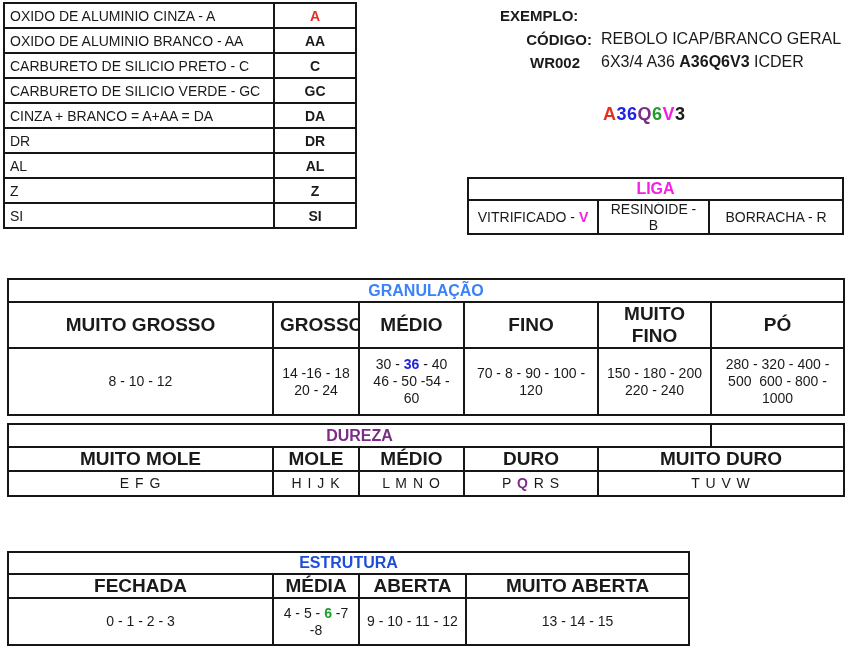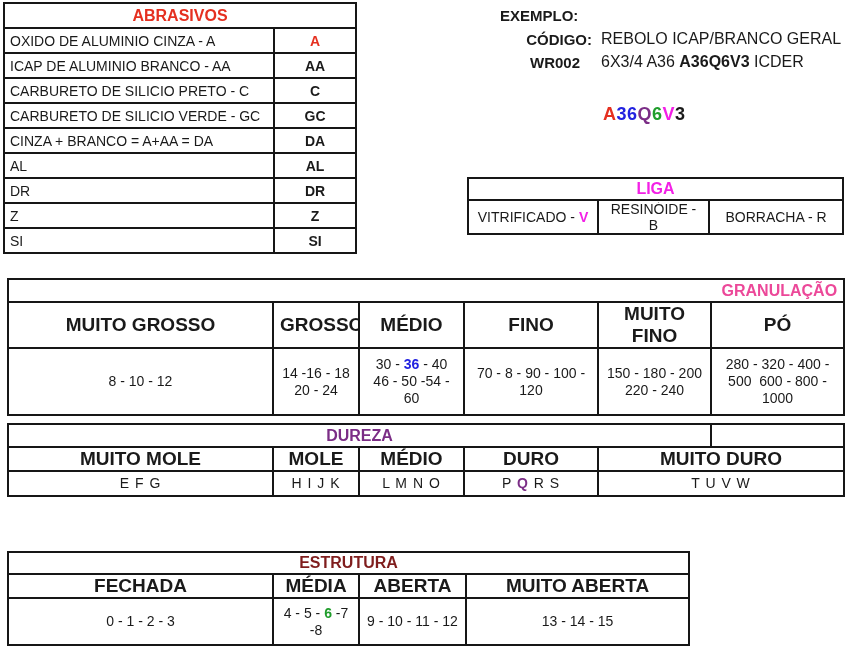--- a/index.html
+++ b/index.html
@@ -57,50 +57,47 @@
 <body>
 
 <div id="page">
 
   <table id="abrasivos">
     <colgroup>
         <col style="width:270px">
         <col style="width:82px">
       </colgroup>
     <tbody>
-        <tr>
-          <th class="t-title" colspan="2" style="color: rgb(229, 48, 32);">ABRASIVOS</th>
-        </tr>
     <tr>
           <td class="lbl">OXIDO DE ALUMINIO CINZA - A</td>
           <td class="code" style="color: rgb(229, 48, 32);">A</td>
         </tr>
     <tr>
-          <td class="lbl">ICAP DE ALUMINIO BRANCO - AA</td>
+          <td class="lbl">OXIDO DE ALUMINIO BRANCO - AA</td>
           <td class="code">AA</td>
         </tr>
     <tr>
           <td class="lbl">CARBURETO DE SILICIO PRETO - C</td>
           <td class="code">C</td>
         </tr>
     <tr>
           <td class="lbl">CARBURETO DE SILICIO VERDE - GC</td>
           <td class="code">GC</td>
         </tr>
     <tr>
           <td class="lbl">CINZA + BRANCO = A+AA = DA</td>
           <td class="code">DA</td>
         </tr>
     <tr>
+          <td class="lbl">DR</td>
+          <td class="code">DR</td>
+        </tr>
+    <tr>
           <td class="lbl">AL</td>
           <td class="code">AL</td>
-        </tr>
-    <tr>
-          <td class="lbl">DR</td>
-          <td class="code">DR</td>
         </tr>
     <tr>
           <td class="lbl">Z</td>
           <td class="code">Z</td>
         </tr>
     <tr>
           <td class="lbl">SI</td>
           <td class="code">SI</td>
         </tr>
   </tbody>
@@ -135,21 +132,21 @@
     <colgroup>
         <col style="width:265px">
         <col style="width:86px">
         <col style="width:105px">
         <col style="width:134px">
         <col style="width:113px">
         <col style="width:133px">
       </colgroup>
     <tbody>
         <tr>
-          <th class="t-title" colspan="6" style="color: #ec4899; text-align: right;">GRANULAÇÃO</th>
+          <th class="t-title" colspan="6" style="color: #3b82f6;">GRANULAÇÃO</th>
         </tr>
     <tr>
       <th class="t-head">MUITO GROSSO</th>
       <th class="t-head">GROSSO</th>
       <th class="t-head">MÉDIO</th>
       <th class="t-head">FINO</th>
       <th class="t-head">MUITO FINO</th>
       <th class="t-head">PÓ</th>
     </tr>
     <tr>
@@ -196,21 +193,21 @@
 
   <table id="estrutura">
     <colgroup>
         <col style="width:265px">
         <col style="width:86px">
         <col style="width:107px">
         <col style="width:223px">
       </colgroup>
     <tbody>
         <tr>
-          <th class="t-title" colspan="4" style="color: #7f1d1d; margin-left: 8px;">ESTRUTURA</th>
+          <th class="t-title" colspan="4" style="color: #1d4ed8; margin-left: 8px;">ESTRUTURA</th>
         </tr>
     <tr>
       <th class="t-head">FECHADA</th>
       <th class="t-head">MÉDIA</th>
       <th class="t-head">ABERTA</th>
       <th class="t-head">MUITO ABERTA</th>
     </tr>
     <tr>
       <td class="t-data"><span>0 - 1 - 2 - 3</span></td>
       <td class="t-data"><span>4 - 5 - </span><span style="color: rgb(31, 157, 43); font-weight: 700;">6</span><span> -7 -8</span></td>

